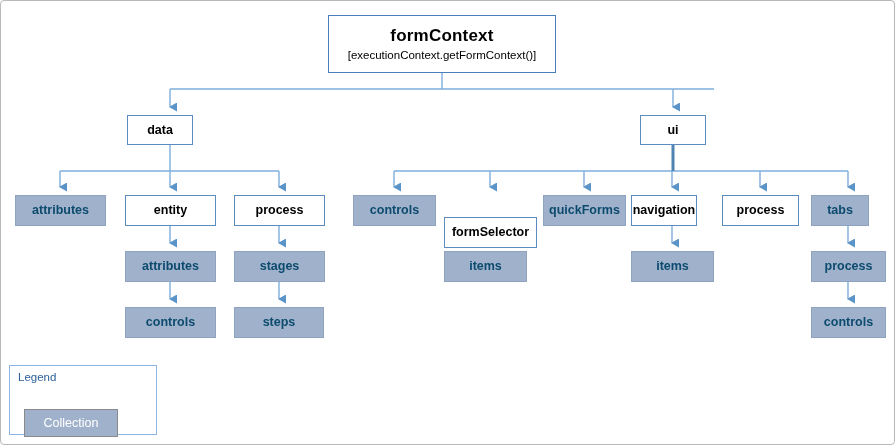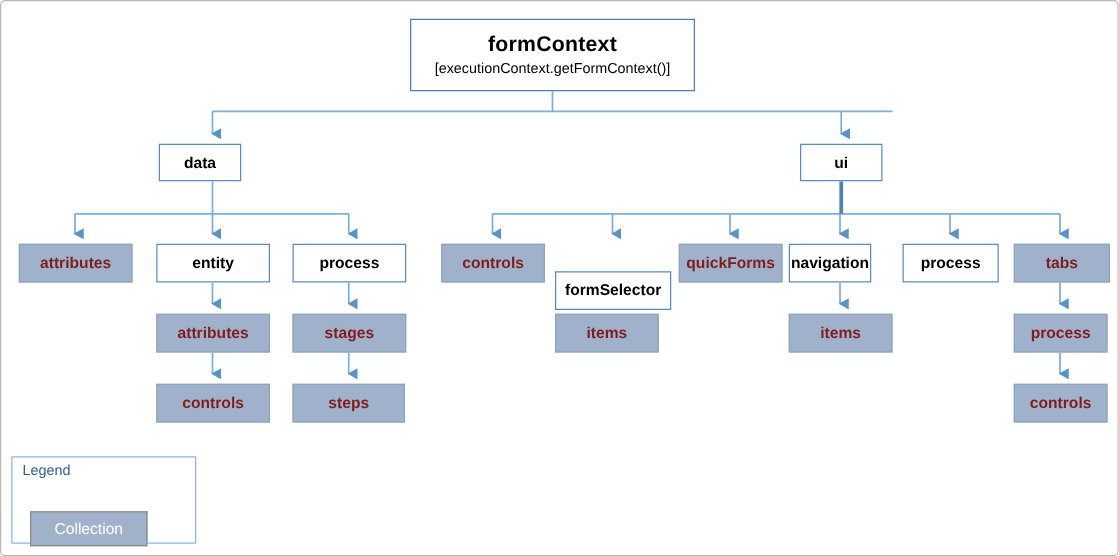--- a/index.html
+++ b/index.html
@@ -40,21 +40,21 @@
     border: 1px solid #5c8bbf;
     background: #ffffff;
     color: #000000;
     font-weight: bold;
     font-size: 12.5px;
     z-index: 2;
   }
   .node.collection {
     background: #a0b2cb;
     border: 1px solid #8ea3bf;
-    color: #7f1d1d;
+    color: #0c4a6e;
     font-weight: bold;
   }
   .node.root {
     flex-direction: column;
     justify-content: center;
     border: 1px solid #4a7ebb;
   }
   .node.root .root-title {
     font-size: 17px;
     font-weight: bold;
@@ -214,21 +214,21 @@
   </div>
 
   <div class="node" style="left:630px; top:194px; width:66px; height:31px;">
     <span>navigation</span>
   </div>
 
   <div class="node" style="left:721px; top:194px; width:77px; height:31px;">
     <span>process</span>
   </div>
 
-  <div class="node collection" style="left:810px; top:194px; width:77px; height:31px;">
+  <div class="node collection" style="left:810px; top:194px; width:58px; height:31px;">
     <span>tabs</span>
   </div>
 
   <div class="node collection" style="left:443px; top:250px; width:83px; height:31px;">
     <span>items</span>
   </div>
 
   <div class="node collection" style="left:630px; top:250px; width:83px; height:31px;">
     <span>items</span>
   </div>

